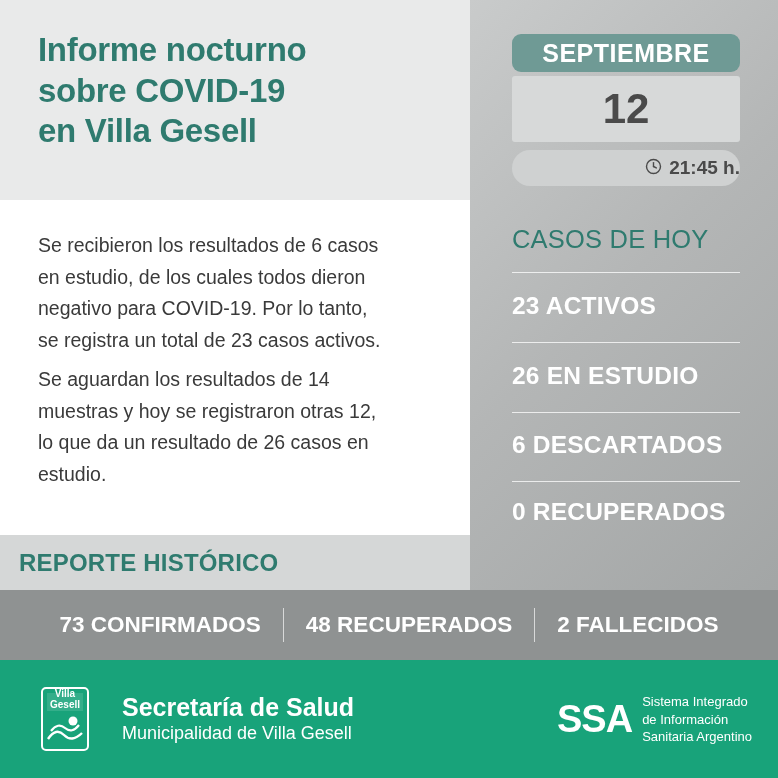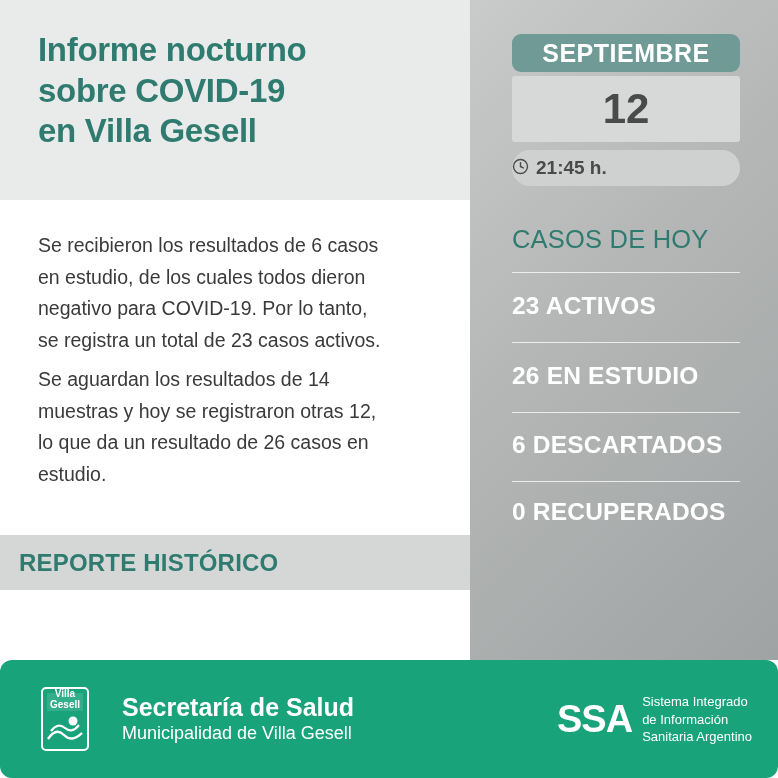--- a/index.html
+++ b/index.html
@@ -81,21 +81,21 @@
     font-size: 42px;
     font-weight: bold;
     line-height: 1;
   }
   .time-box {
     position: absolute;
     left: 42px; top: 150px;
     width: 228px; height: 36px;
     background: #cfd1d1;
     border-radius: 18px;
-    display: flex; align-items: center; justify-content: flex-start;
+    display: flex; align-items: center; justify-content: flex-end;
     gap: 7px;
   }
   .clock-icon { display: block; }
   .time-text {
     color: #4a4a4a;
     font-size: 19px;
     font-weight: bold;
   }
 
   .today-head {
@@ -159,21 +159,21 @@
     width: 1px; height: 34px;
     background: rgba(255,255,255,0.65);
   }
 
   
   .footer {
     position: absolute;
     left: 0; top: 660px;
     width: 778px; height: 118px;
     background: #18a37a;
-    display: flex; align-items: center; border-radius: 12px;
+    display: flex; align-items: center;
   }
   .logo-vg {
     margin-left: 34px;
     width: 62px; height: 64px;
     position: relative;
   }
   .logo-vg .lbl {
     position: absolute;
     left: 0; top: 2px;
     width: 62px;
@@ -261,20 +261,27 @@
     <div class="stat" style="top:431px;">6 DESCARTADOS</div>
     <div class="today-rule" style="top:481px;"></div>
 
     <div class="stat" style="top:498px;">0 RECUPERADOS</div>
   </div>
 
   <div class="hist-title-band">
     <span class="hist-title">REPORTE HISTÓRICO</span>
   </div>
 
+  <div class="hist-band">
+    <span class="hist-item">73 CONFIRMADOS</span>
+    <span class="hist-sep"></span>
+    <span class="hist-item">48 RECUPERADOS</span>
+    <span class="hist-sep"></span>
+    <span class="hist-item">2 FALLECIDOS</span>
+  </div>
 
   <div class="footer">
     <div class="logo-vg">
       <svg width="62" height="64" viewBox="0 0 62 64">
         <rect x="8" y="1" width="46" height="62" rx="4" fill="none" stroke="#ffffff" stroke-width="2"></rect>
         <rect x="13" y="6" width="36" height="18" fill="#ffffff" opacity="0.12"></rect>
         <path d="M14 52 q8 -12 16 -4 q8 8 18 -2" fill="none" stroke="#ffffff" stroke-width="2.4"></path>
         <path d="M17 44 q7 -9 14 -3 q7 6 14 -3" fill="none" stroke="#ffffff" stroke-width="2.2"></path>
         <circle cx="39" cy="34" r="4.5" fill="#ffffff"></circle>
       </svg>

